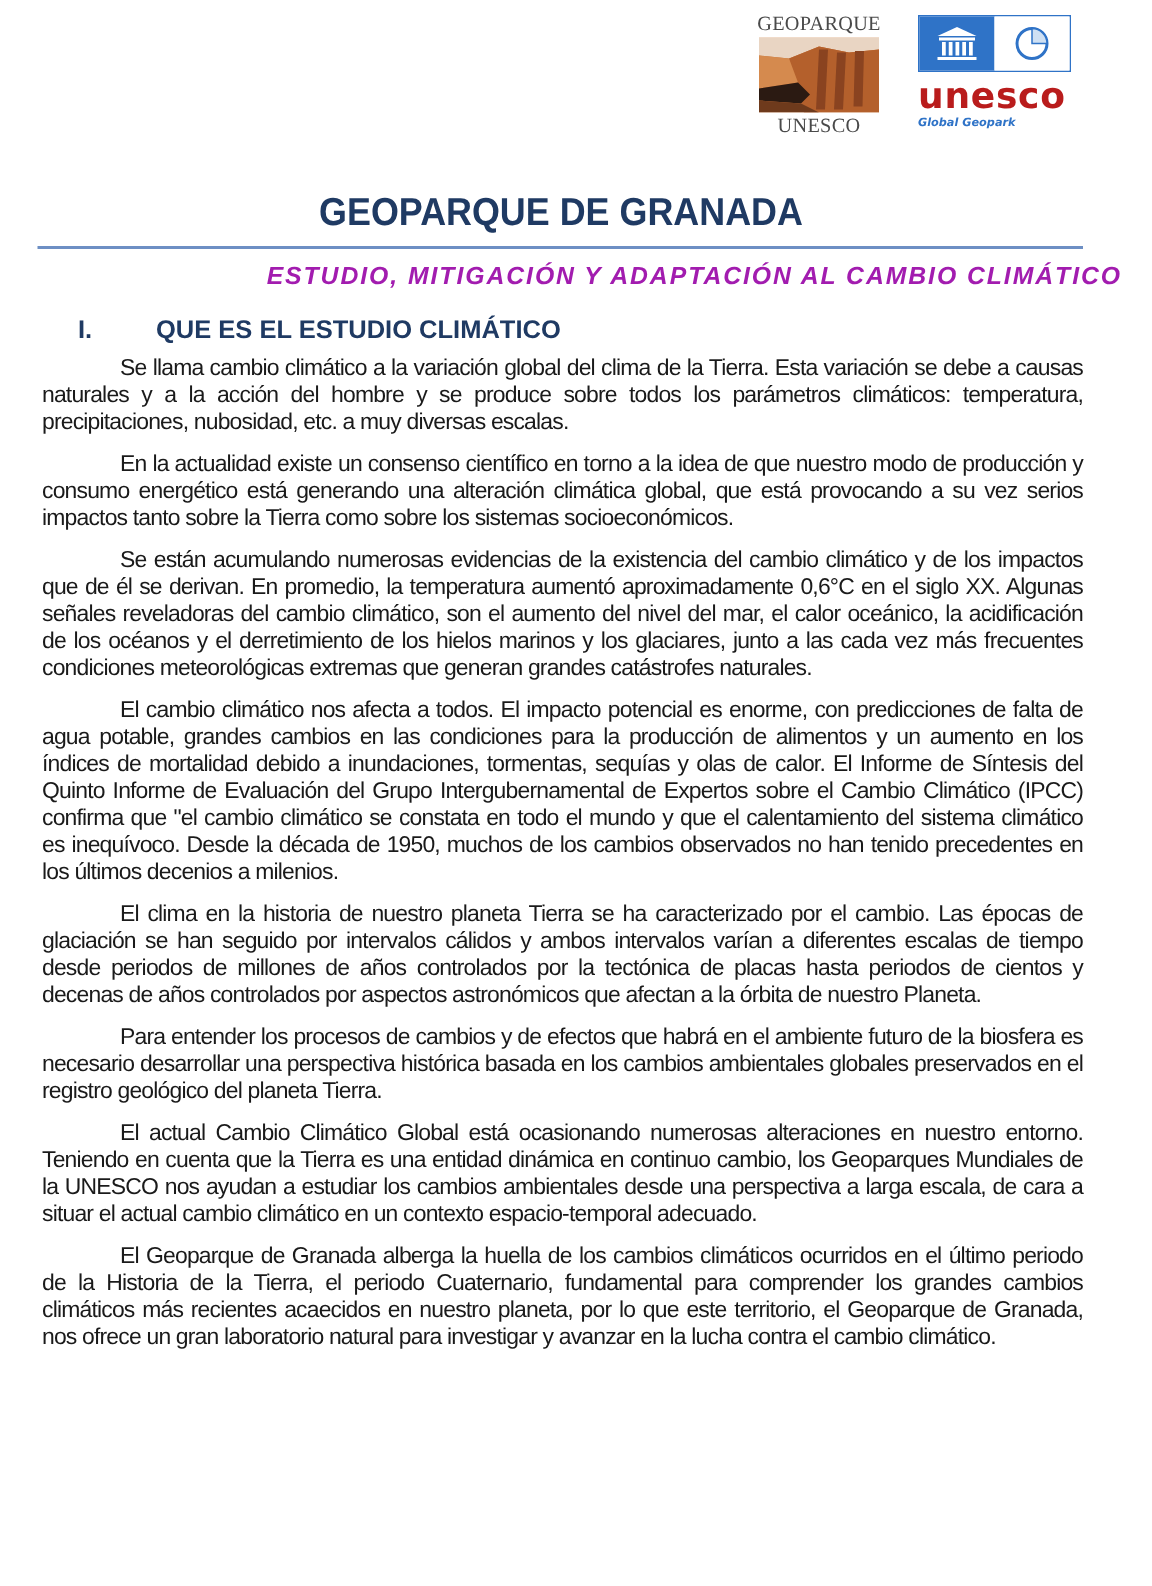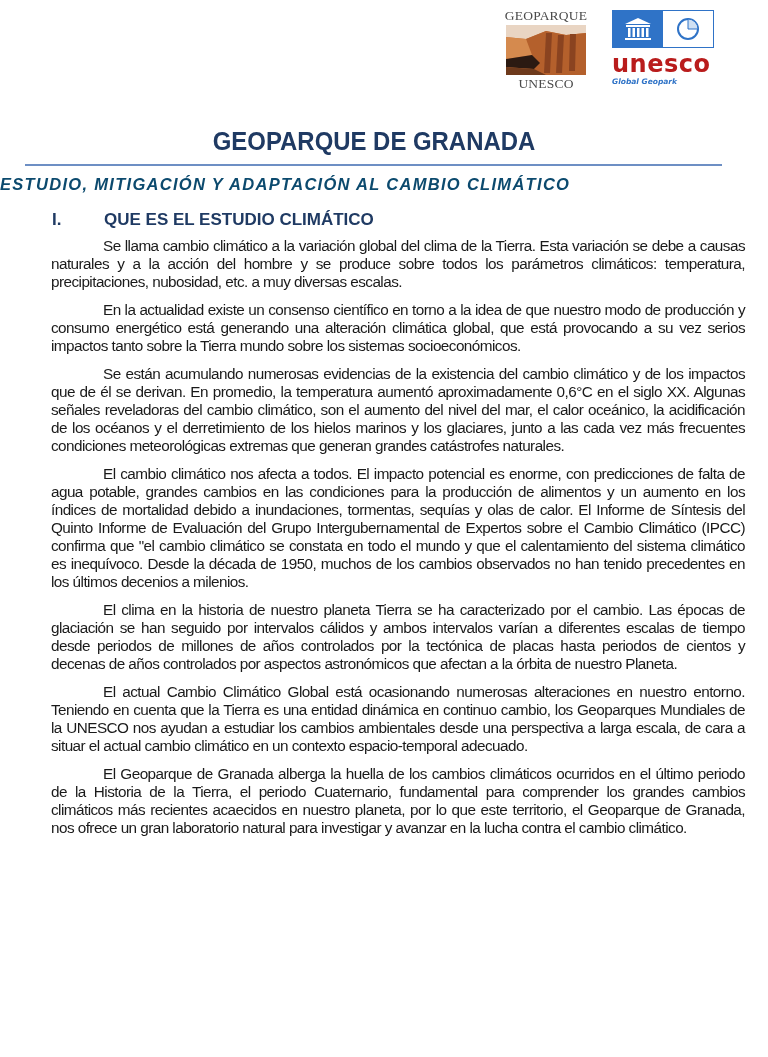--- a/index.html
+++ b/index.html
@@ -9,24 +9,24 @@
   .geo-top, .geo-bottom { font-family: Liberation Serif, serif; font-size: 13.5px; color: #4a4a4a; letter-spacing: 0.2px; line-height: 16px; }
   .geo-img { width: 80px; height: 50px; margin: 1px auto 1px; }
   .unesco-logo { position: absolute; left: 112px; top: 2px; width: 104px; height: 84px; }
   .unesco-box { width: 100px; height: 36px; border: 1.5px solid #2f73c7; display: flex; }
   .unesco-box .l { width: 50px; height: 36px; background: #2f73c7; display: flex; align-items: center; justify-content: center; }
   .unesco-box .r { width: 50px; height: 36px; background: #fff; display: flex; align-items: center; justify-content: center; }
   .unesco-word { font-family: "DejaVu Sans", sans-serif; font-weight: bold; font-size: 24px; color: #b91c1c; letter-spacing: 0.5px; line-height: 26px; margin-top: 3px; }
   .unesco-sub { font-family: "DejaVu Sans", sans-serif; font-weight: bold; font-size: 7.5px; color: #2f73c7; line-height: 10px; font-style: italic; }
   .title { position: absolute; top: 126px; left: 0; width: 748px; text-align: center; font-size: 26px; font-weight: bold; color: #1f3a63; transform: scaleX(0.92); transform-origin: center; }
   .rule { position: absolute; top: 164px; left: 25px; width: 697px; height: 2px; background: #6d8fc4; }
-  .subtitle { position: absolute; top: 175px; left: 0; width: 748px; text-align: left; font-size: 16.5px; font-weight: bold; font-style: italic; color: #0c4a6e; letter-spacing: 1.3px; }
+  .subtitle { position: absolute; top: 175px; left: 0; width: 748px; text-align: right; font-size: 16.5px; font-weight: bold; font-style: italic; color: #a21caf; letter-spacing: 1.3px; }
   .section { position: absolute; top: 210px; left: 52px; font-size: 17px; font-weight: bold; color: #1f3a63; }
   .section .num { display: inline-block; width: 52px; }
-  .body { position: absolute; top: 237px; left: 28px; width: 694px; margin-left: 23px; }
+  .body { position: absolute; top: 237px; left: 28px; width: 694px; }
   .body p { margin: 0 0 10px 0; font-size: 15.3px; line-height: 18px; text-align: justify; text-indent: 52px; letter-spacing: -0.55px; word-spacing: 0px; }
 </style>
 </head>
 <body>
 
 <div class="logos">
   <div class="geo-logo">
     <div class="geo-top">GEOPARQUE</div>
     <div class="geo-img">
       <svg width="80" height="50" viewBox="0 0 80 50">
@@ -72,19 +72,20 @@
 <div class="title">GEOPARQUE DE GRANADA</div>
 <div class="rule"></div>
 <div class="subtitle">ESTUDIO, MITIGACIÓN Y ADAPTACIÓN AL CAMBIO CLIMÁTICO</div>
 
 <div class="section">
   <span class="num">I.</span><span>QUE ES EL ESTUDIO CLIMÁTICO</span>
 </div>
 
 <div class="body">
   <p>Se llama cambio climático a la variación global del clima de la Tierra. Esta variación se debe a causas naturales y a la acción del hombre y se produce sobre todos los parámetros climáticos: temperatura, precipitaciones, nubosidad, etc. a muy diversas escalas.</p>
-  <p>En la actualidad existe un consenso científico en torno a la idea de que nuestro modo de producción y consumo energético está generando una alteración climática global, que está provocando a su vez serios impactos tanto sobre la Tierra mundo sobre los sistemas socioeconómicos.</p>
+  <p>En la actualidad existe un consenso científico en torno a la idea de que nuestro modo de producción y consumo energético está generando una alteración climática global, que está provocando a su vez serios impactos tanto sobre la Tierra como sobre los sistemas socioeconómicos.</p>
   <p>Se están acumulando numerosas evidencias de la existencia del cambio climático y de los impactos que de él se derivan. En promedio, la temperatura aumentó aproximadamente 0,6°C en el siglo XX. Algunas señales reveladoras del cambio climático, son el aumento del nivel del mar, el calor oceánico, la acidificación de los océanos y el derretimiento de los hielos marinos y los glaciares, junto a las cada vez más frecuentes condiciones meteorológicas extremas que generan grandes catástrofes naturales.</p>
   <p>El cambio climático nos afecta a todos. El impacto potencial es enorme, con predicciones de falta de agua potable, grandes cambios en las condiciones para la producción de alimentos y un aumento en los índices de mortalidad debido a inundaciones, tormentas, sequías y olas de calor. El Informe de Síntesis del Quinto Informe de Evaluación del Grupo Intergubernamental de Expertos sobre el Cambio Climático (IPCC) confirma que "el cambio climático se constata en todo el mundo y que el calentamiento del sistema climático es inequívoco. Desde la década de 1950, muchos de los cambios observados no han tenido precedentes en los últimos decenios a milenios.</p>
   <p>El clima en la historia de nuestro planeta Tierra se ha caracterizado por el cambio. Las épocas de glaciación se han seguido por intervalos cálidos y ambos intervalos varían a diferentes escalas de tiempo desde periodos de millones de años controlados por la tectónica de placas hasta periodos de cientos y decenas de años controlados por aspectos astronómicos que afectan a la órbita de nuestro Planeta.</p>
+  <p>Para entender los procesos de cambios y de efectos que habrá en el ambiente futuro de la biosfera es necesario desarrollar una perspectiva histórica basada en los cambios ambientales globales preservados en el registro geológico del planeta Tierra.</p>
   <p>El actual Cambio Climático Global está ocasionando numerosas alteraciones en nuestro entorno. Teniendo en cuenta que la Tierra es una entidad dinámica en continuo cambio, los Geoparques Mundiales de la UNESCO nos ayudan a estudiar los cambios ambientales desde una perspectiva a larga escala, de cara a situar el actual cambio climático en un contexto espacio-temporal adecuado.</p>
   <p>El Geoparque de Granada alberga la huella de los cambios climáticos ocurridos en el último periodo de la Historia de la Tierra, el periodo Cuaternario, fundamental para comprender los grandes cambios climáticos más recientes acaecidos en nuestro planeta, por lo que este territorio, el Geoparque de Granada, nos ofrece un gran laboratorio natural para investigar y avanzar en la lucha contra el cambio climático.</p>
 </div>
 
 </body></html>

